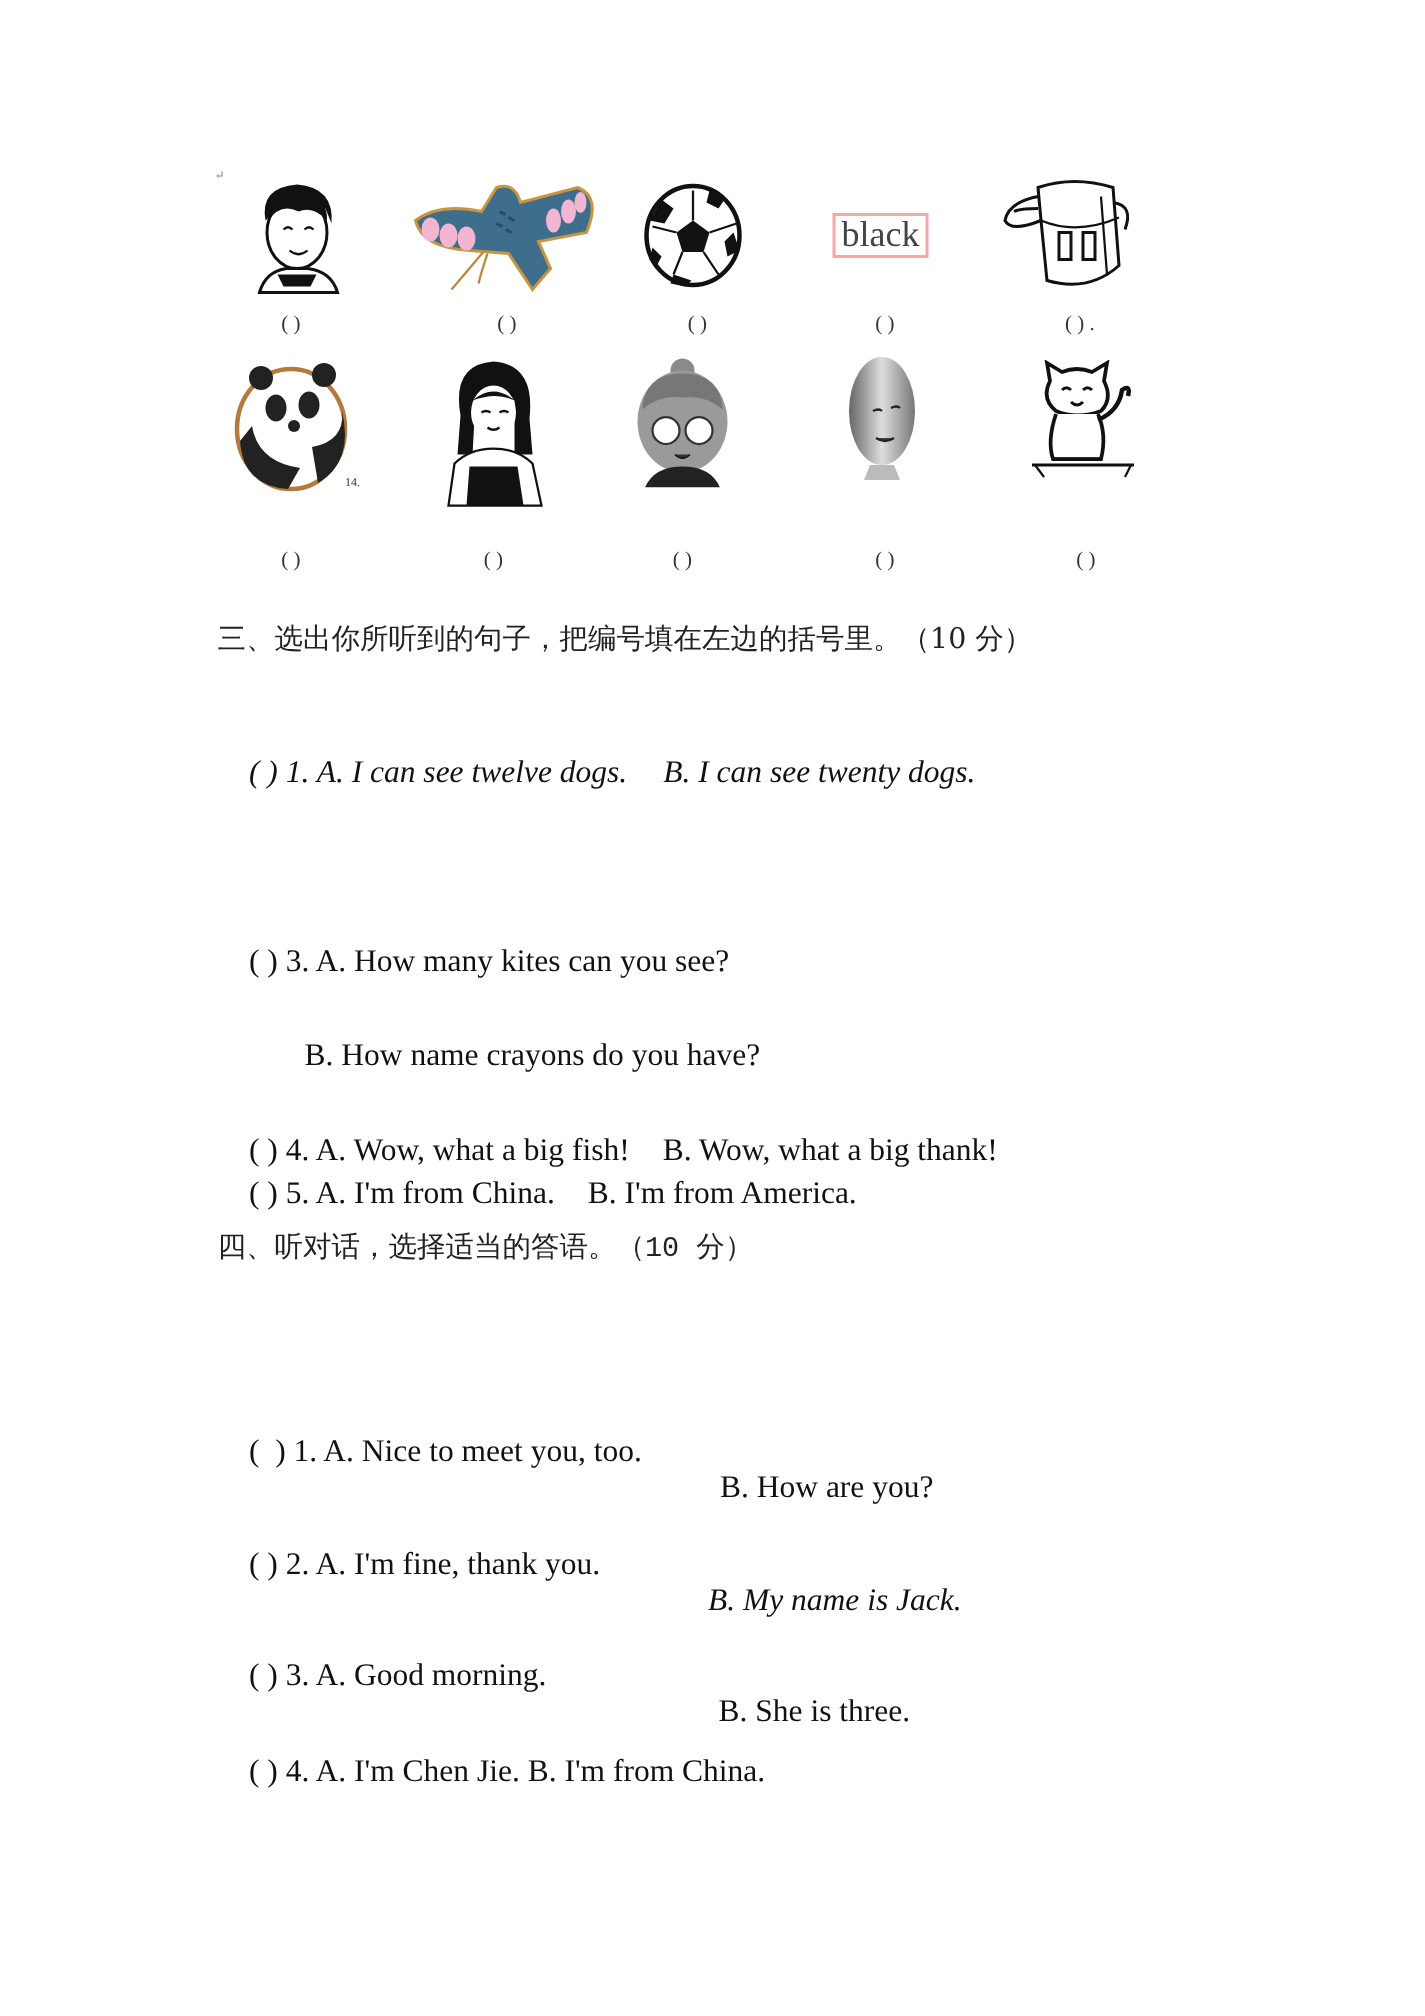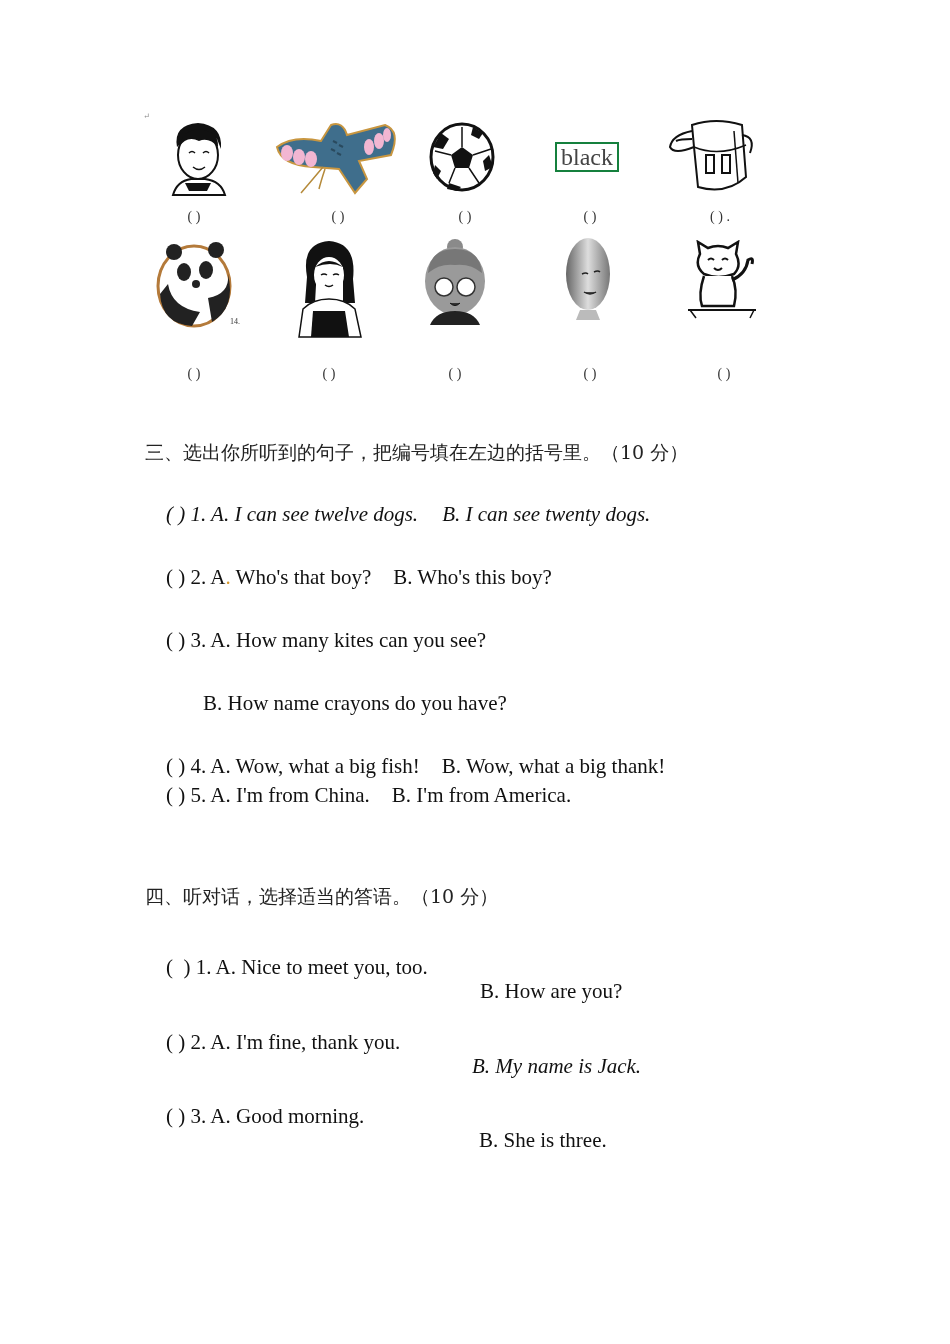--- a/index.html
+++ b/index.html
@@ -52,21 +52,21 @@
       <polygon points="35,26 46,34 42,47 28,47 24,34" fill="#111"></polygon>
       <path d="M14 12 L22 18 L16 28 L6 26 Z" fill="#111"></path>
       <path d="M46 6 L56 12 L52 18 L44 14 Z" fill="#111"></path>
       <path d="M62 34 L66 46 L58 50 L56 40 Z" fill="#111"></path>
       <path d="M22 62 L34 66 L30 70 L20 68 Z" fill="#111"></path>
       <path d="M8 44 L14 50 L10 58 L6 52 Z" fill="#111"></path>
       <path d="M35 26 L35 6 M46 34 L64 28 M42 47 L52 62 M28 47 L22 62 M24 34 L8 30" stroke="#111" stroke-width="1.5"></path>
     </svg>
   </div>
   <div class="pic" style="left:527px;top:112px;">
-    <div style="border:2px solid #15803d;padding:0 4px;font-family:'Liberation Serif',serif;font-size:24px;line-height:26px;color:#444;">black</div>
+    <div style="border:2px solid #fca5a5;padding:0 4px;font-family:'Liberation Serif',serif;font-size:24px;line-height:26px;color:#444;">black</div>
   </div>
   <div class="pic" style="left:652px;top:112px;">
     <svg width="92" height="80" viewBox="0 0 92 80">
       <path d="M26 8 Q50 0 76 8 L80 60 Q60 78 32 70 L28 30 Z" fill="#fff" stroke="#111" stroke-width="2"></path>
       <path d="M26 14 Q6 18 4 30 Q8 38 28 30" fill="none" stroke="#111" stroke-width="2"></path>
       <path d="M10 24 Q14 22 26 22" stroke="#111" stroke-width="2" fill="none"></path>
       <path d="M76 18 Q90 20 84 36" stroke="#111" stroke-width="2" fill="none"></path>
       <rect x="40" y="38" width="8" height="18" fill="#fff" stroke="#111" stroke-width="2"></rect>
       <rect x="56" y="38" width="8" height="18" fill="#fff" stroke="#111" stroke-width="2"></rect>
       <path d="M28 30 Q52 40 80 28" stroke="#111" stroke-width="1.5" fill="none"></path>
@@ -141,49 +141,49 @@
       <path d="M6 70 L12 78 M70 70 L66 78" stroke="#111" stroke-width="1.5"></path>
     </svg>
   </div>
 
   <div class="blank" style="left:154px;top:366px;">(      )</div>
   <div class="blank" style="left:289px;top:366px;">(      )</div>
   <div class="blank" style="left:415px;top:366px;">(      )</div>
   <div class="blank" style="left:550px;top:366px;">(      )</div>
   <div class="blank" style="left:684px;top:366px;">(      )</div>
 
-  <div class="heading" style="top:414px;margin-top:26px;">三、选出你所听到的句子，把编号填在左边的括号里。（10 分）</div>
+  <div class="heading" style="top:414px;">三、选出你所听到的句子，把编号填在左边的括号里。（10 分）</div>
 
   <div class="line" style="top:478px;font-style:italic;">
     <span>( ) 1. A. I can see twelve dogs.</span><span class="gap" style="width:24px"></span><span>B. I can see twenty dogs.</span>
-  </div>
-  <div class="line" style="top:541px;">
-    <span>( ) 2. A</span><span class="dot">.</span><span> Who's that boy?</span><span class="gap" style="width:22px"></span><span>B. Who's this boy?</span>
   </div>
   <div class="line" style="top:604px;">
     <span>( ) 3. A. How many kites can you see?</span>
   </div>
   <div class="line" style="top:667px;left:182px;">
     <span>B. How name crayons do you have?</span>
   </div>
   <div class="line" style="top:730px;">
     <span>( ) 4. A. Wow, what a big fish!</span><span class="gap" style="width:22px"></span><span>B. Wow, what a big thank!</span>
   </div>
   <div class="line" style="top:759px;">
     <span>( ) 5. A. I'm from China.</span><span class="gap" style="width:22px"></span><span>B. I'm from America.</span>
   </div>
 
-  <div class="heading" style="top:884px;">四、听对话，选择适当的答语。（10 分）</div>
+  <div class="heading" style="top:820px;font-family:Liberation Mono, monospace;">四、听对话，选择适当的答语。（10 分）</div>
 
   <div class="line" style="top:931px;">
     <span>(  ) 1. A. Nice to meet you, too.</span>
     <span style="position:absolute;left:335px;">B. How are you?</span>
   </div>
   <div class="line" style="top:1006px;">
     <span>( ) 2. A. I'm fine, thank you.</span>
     <span style="position:absolute;left:327px;font-style:italic;">B. My name is Jack.</span>
   </div>
   <div class="line" style="top:1080px;">
     <span>( ) 3. A. Good morning.</span>
     <span style="position:absolute;left:334px;text-align:center;">B. She is three.</span>
   </div>
+  <div class="line" style="top:1144px;">
+    <span>( ) 4. A. I'm Chen Jie. B. I'm from China.</span>
+  </div>
 
 </div>
 
 </body></html>

